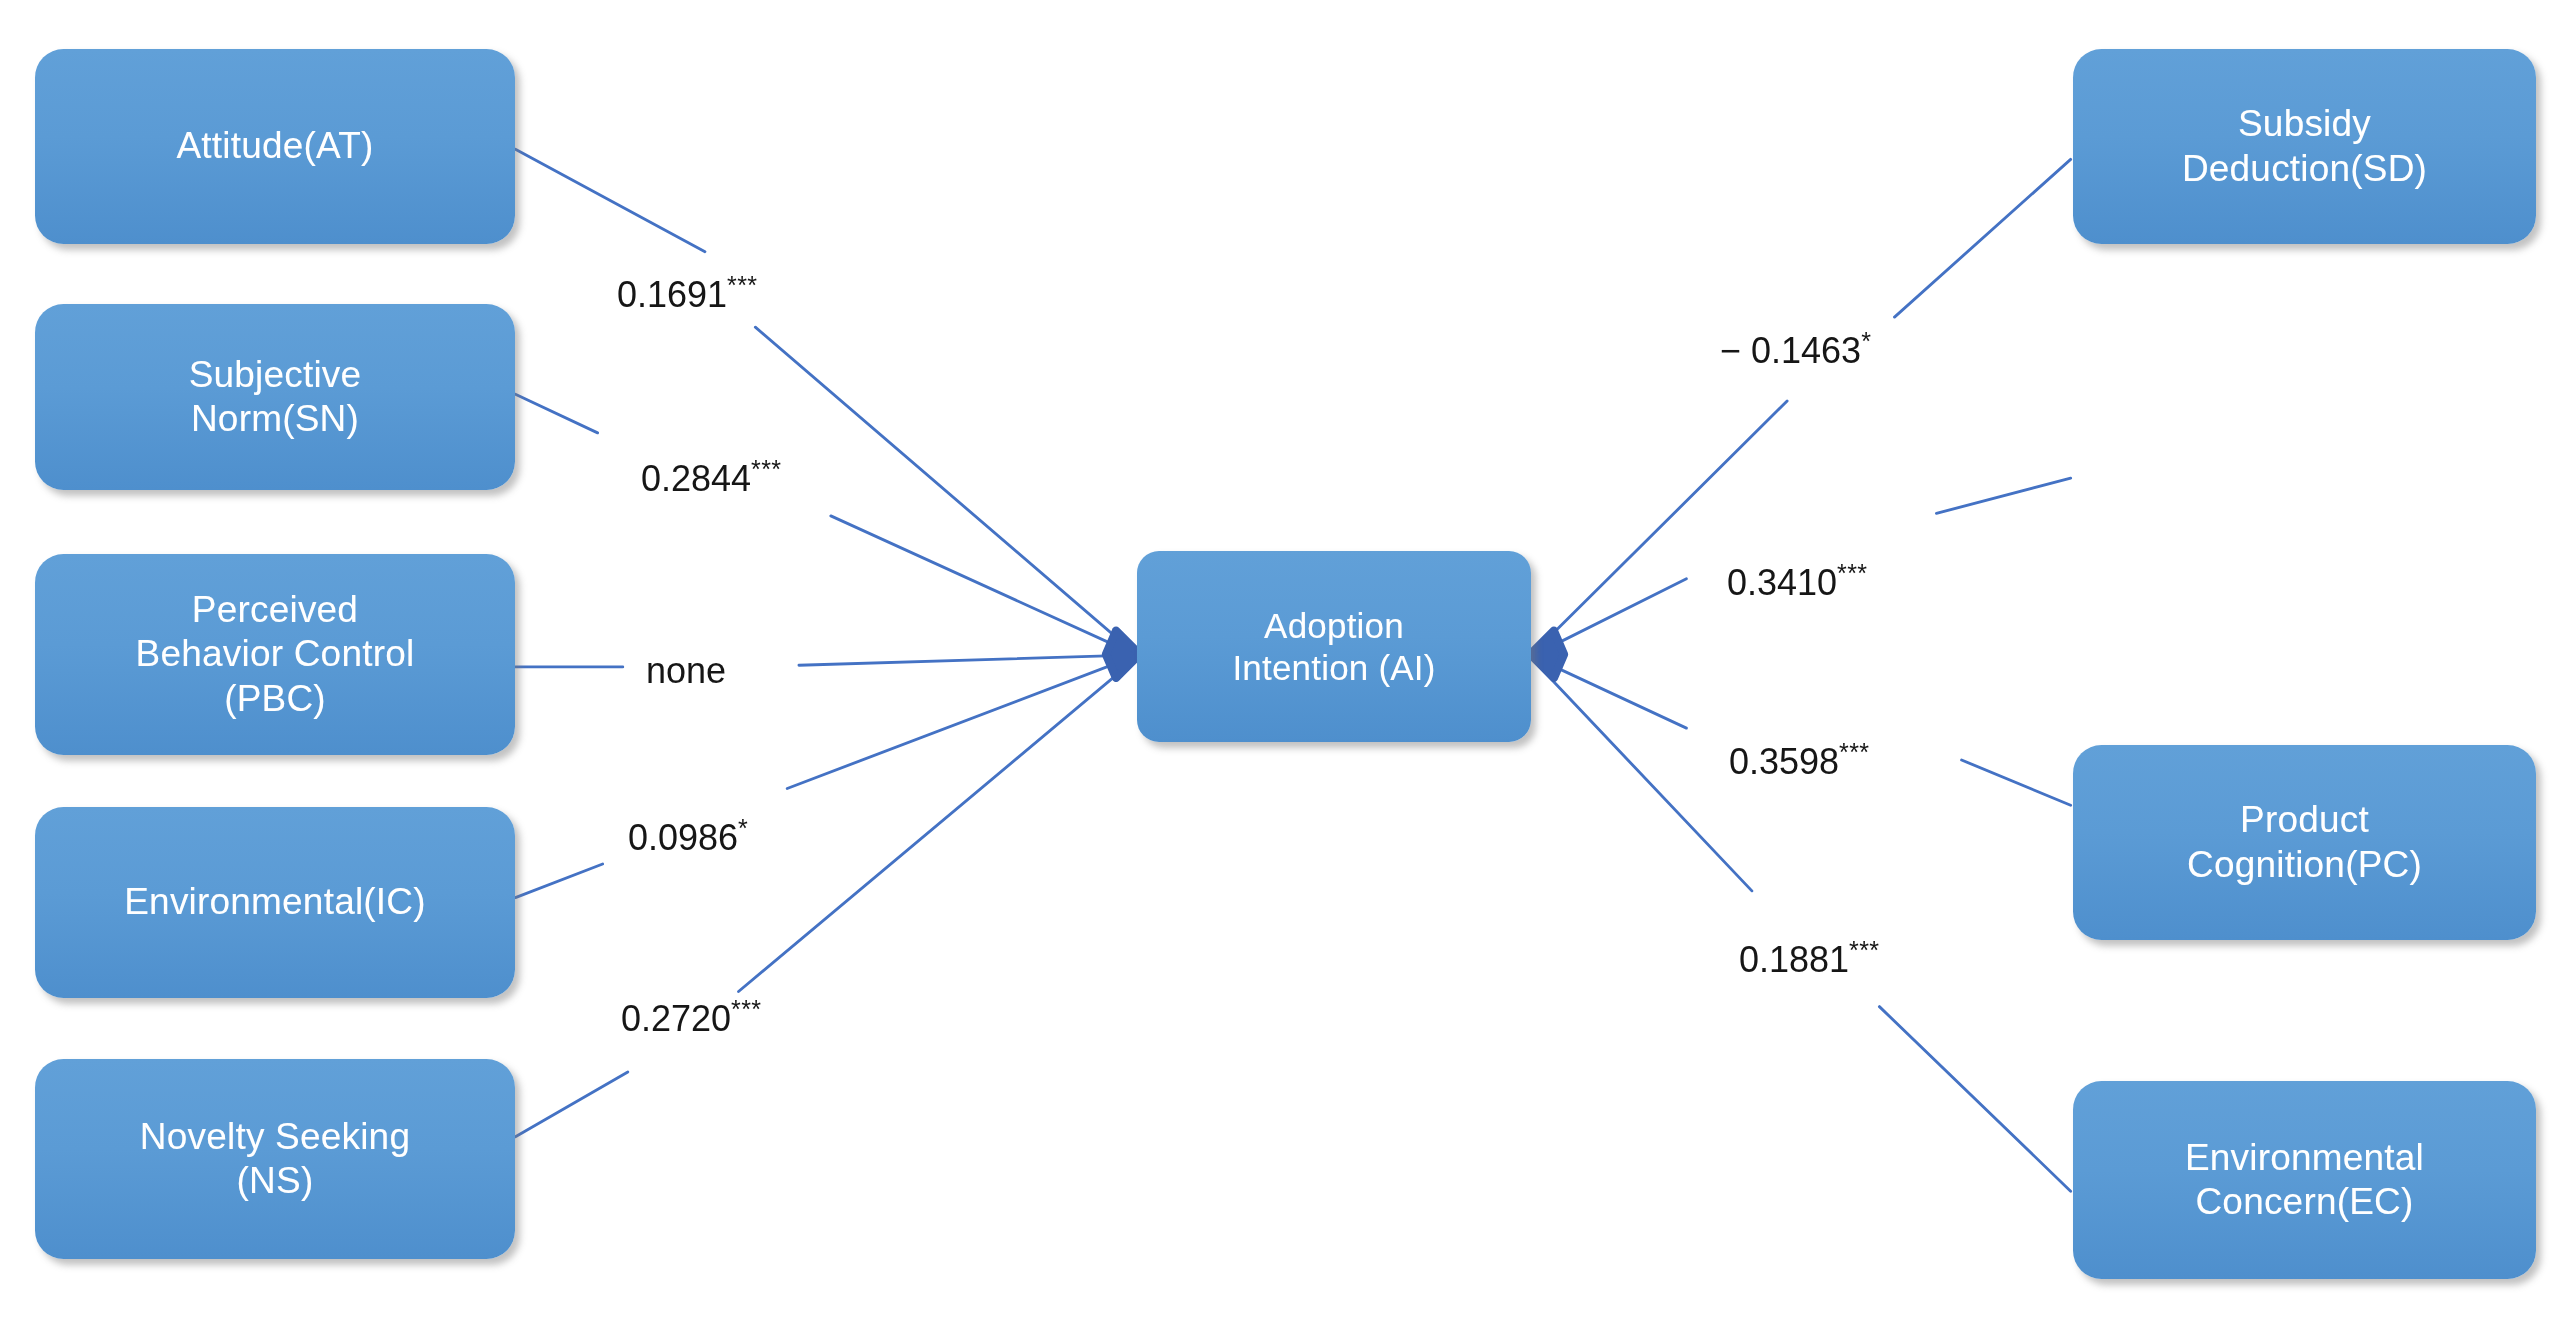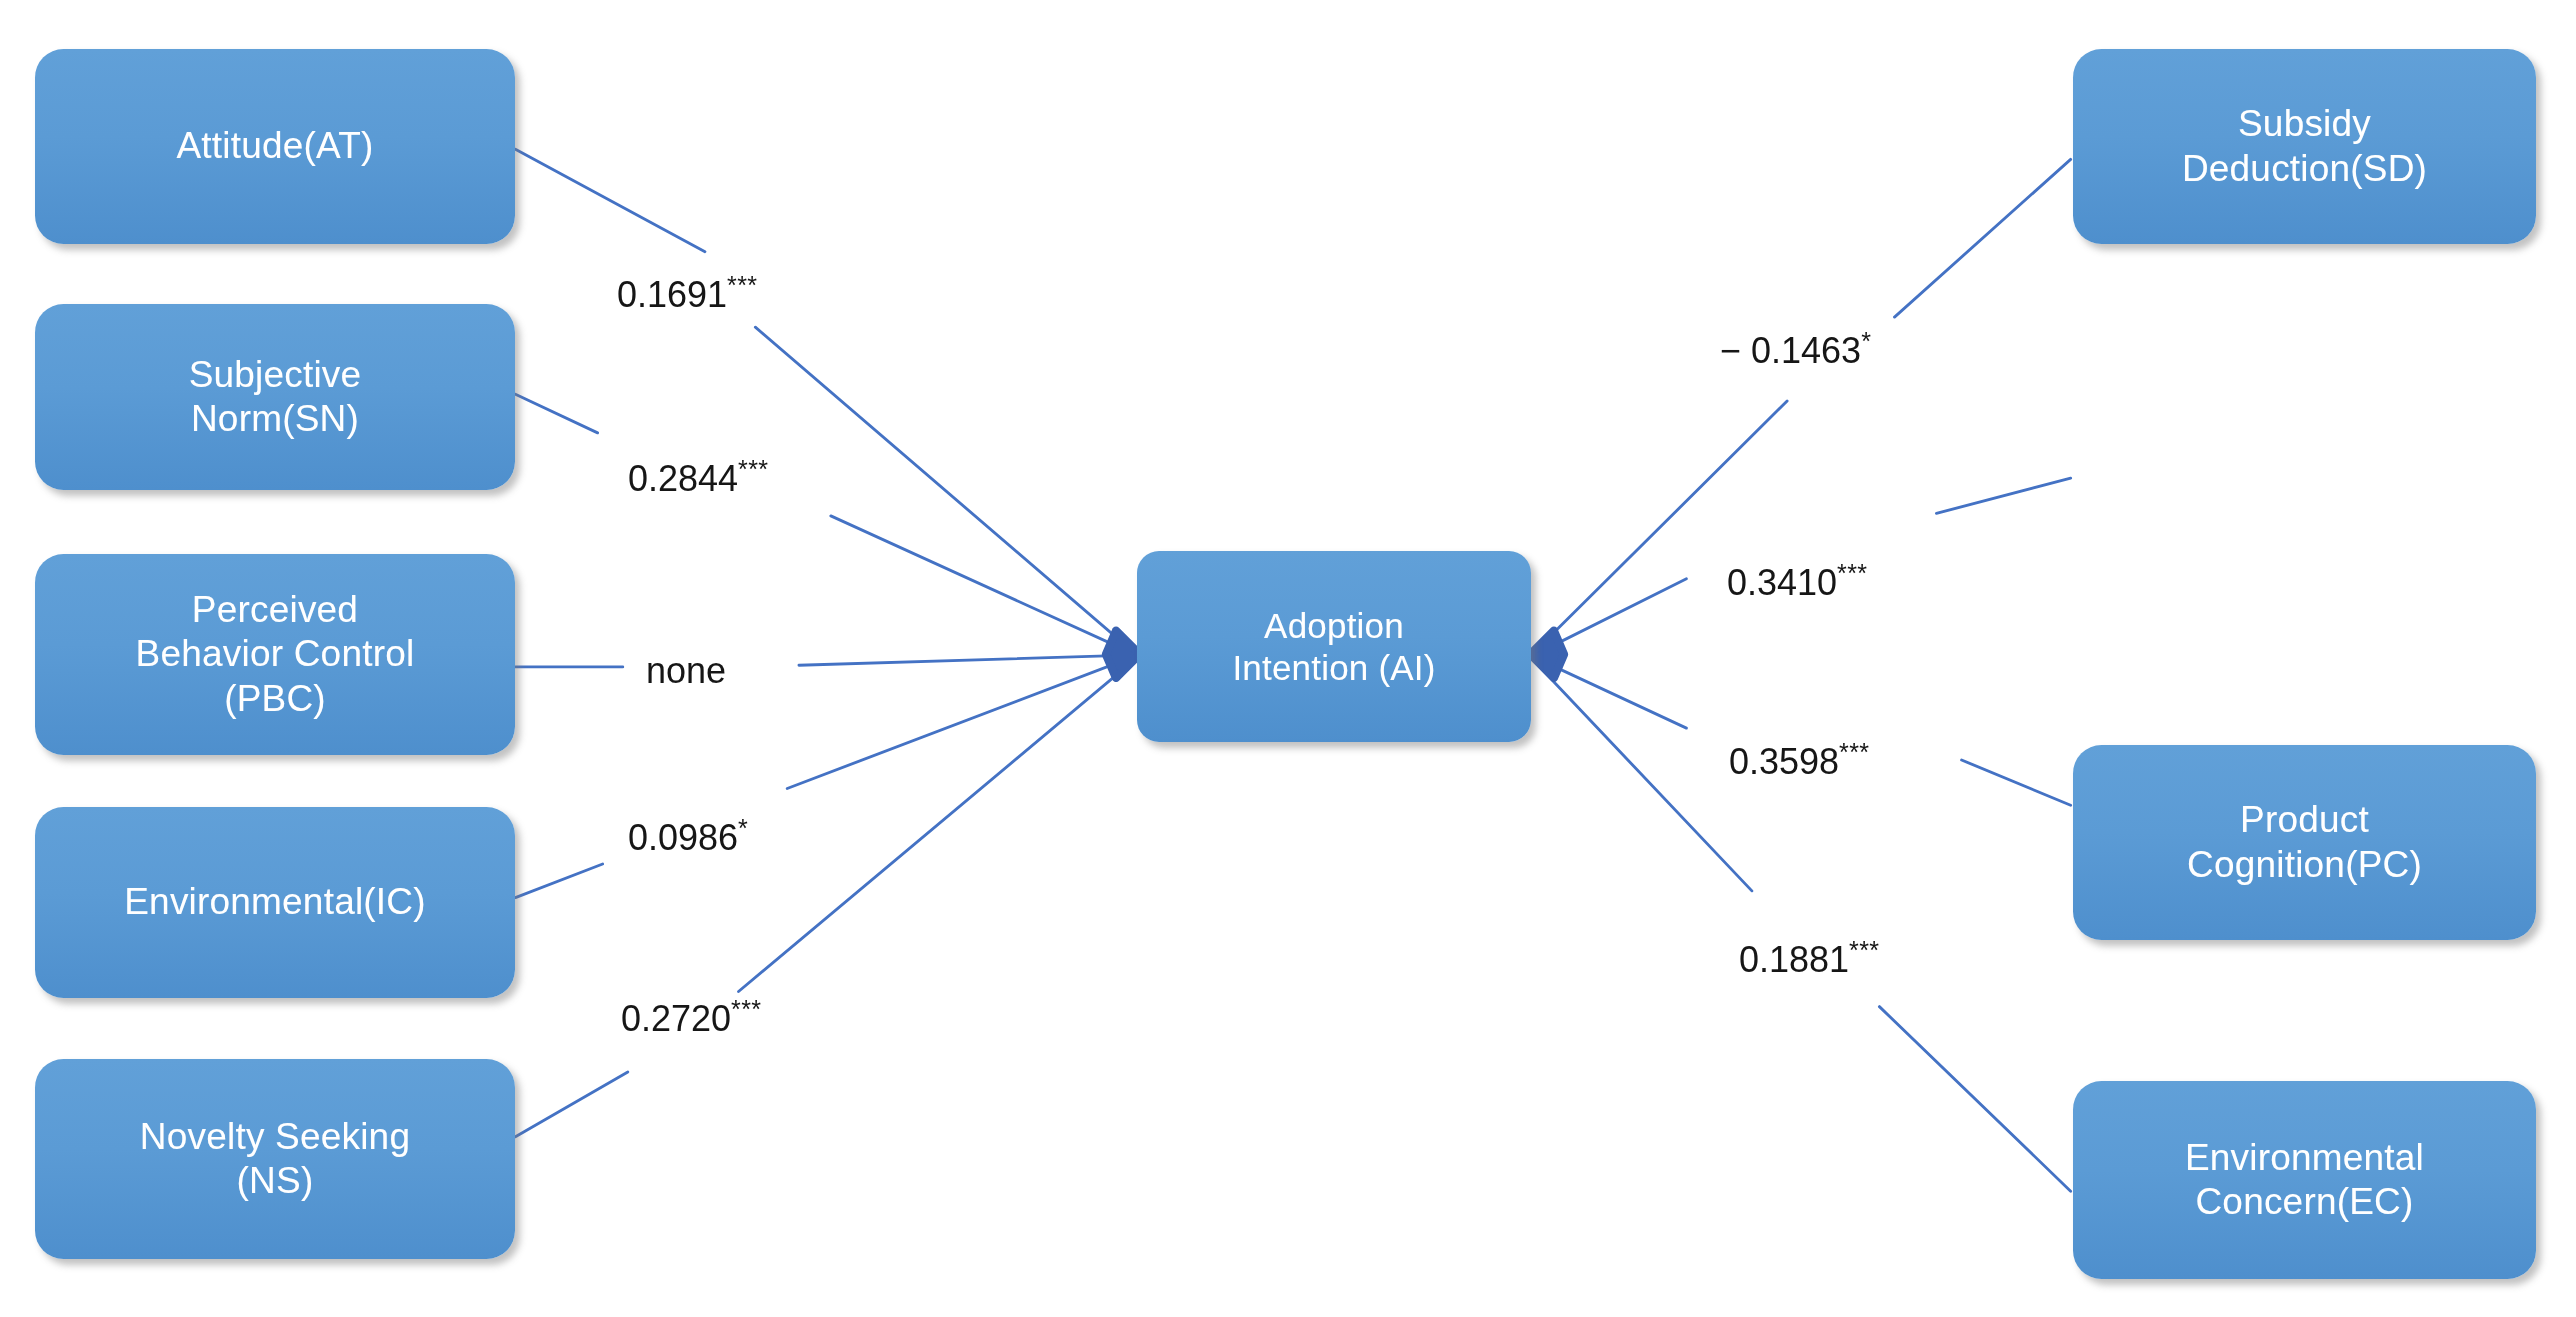--- a/index.html
+++ b/index.html
@@ -136,21 +136,21 @@
 
   <div class="node" style="left:2073px;top:1081px;width:463px;height:198px;">
     <span>Environmental
 Concern(EC)</span>
   </div>
 
   <div class="edge-label" style="left:617px;top:273px;">
     <span>0.1691</span><span class="stars">***</span>
   </div>
 
-  <div class="edge-label" style="left:628px;top:457px;text-align:right;">
+  <div class="edge-label" style="left:641px;top:457px;text-align:right;">
     <span>0.2844</span><span class="stars">***</span>
   </div>
 
   <div class="edge-label" style="left:646px;top:649px;">
     <span>none</span><span class="stars"></span>
   </div>
 
   <div class="edge-label" style="left:628px;top:816px;">
     <span>0.0986</span><span class="star1">*</span>
   </div>

